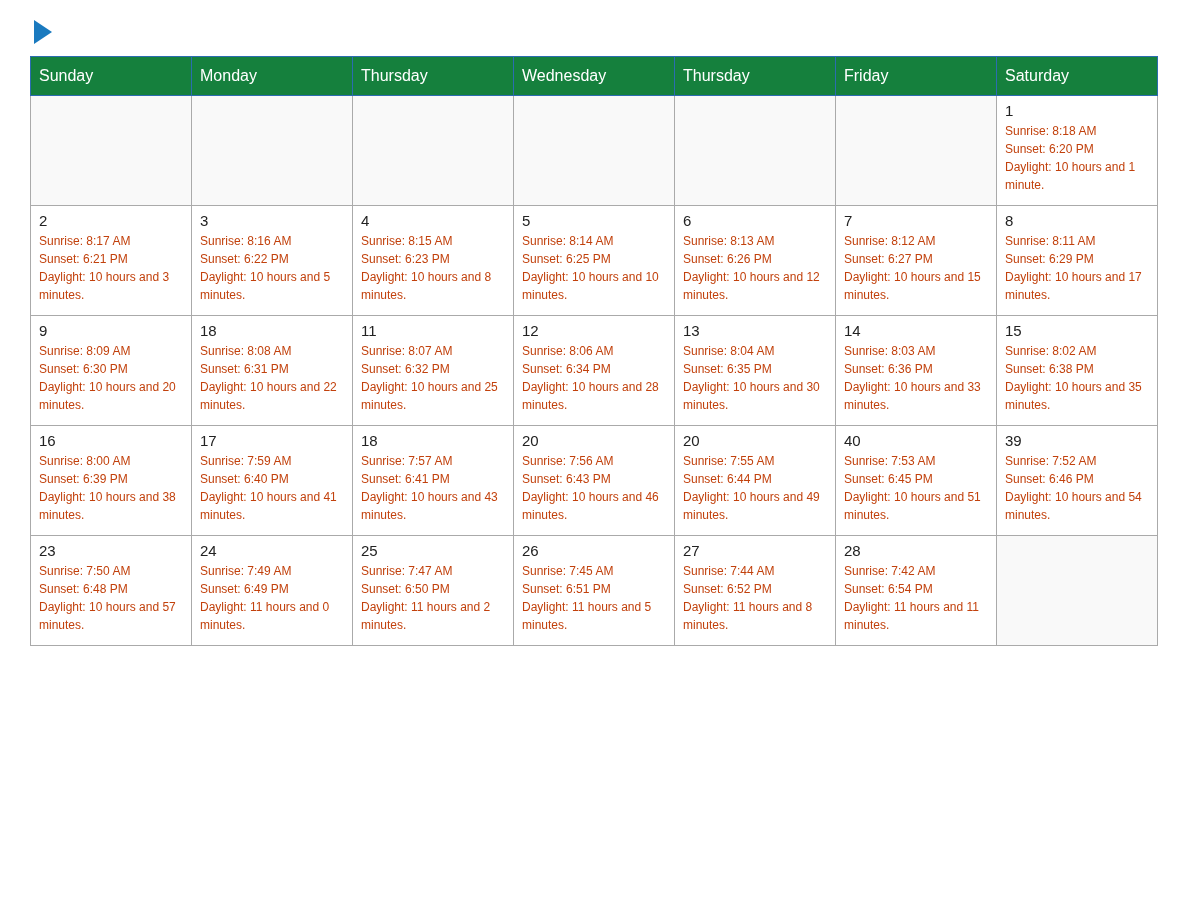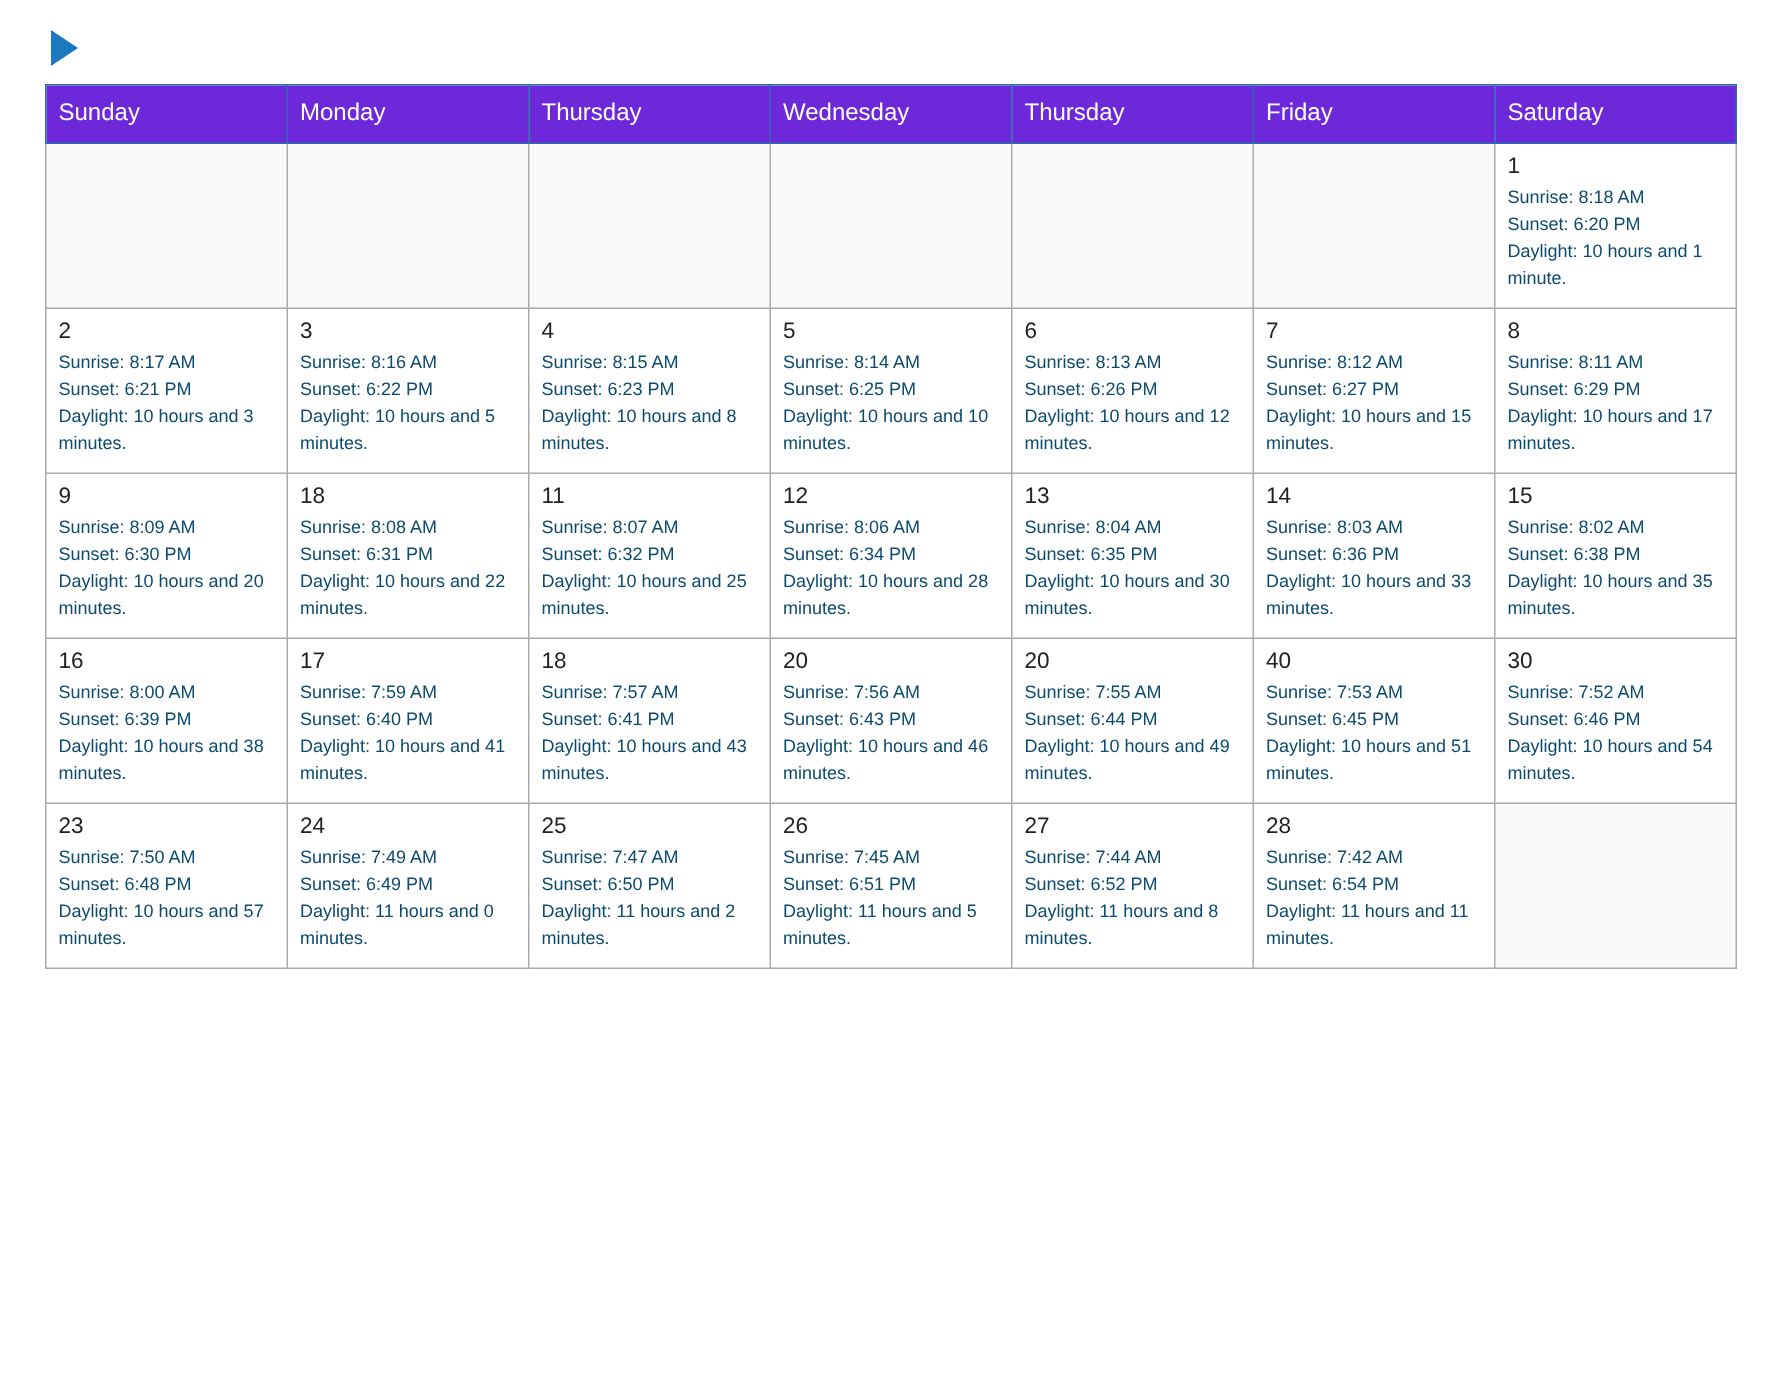--- a/index.html
+++ b/index.html
@@ -41,21 +41,21 @@
       font-size: 22px;
       color: #444;
       margin-top: 4px;
     }
     .calendar {
       width: 100%;
       border-collapse: collapse;
       margin-top: 10px;
     }
     .calendar th {
-      background-color: #6d28d9;
+      background-color: #15803d;
       color: #fff;
       font-size: 16px;
       font-weight: normal;
       padding: 10px 8px;
       text-align: left;
       border: 1px solid #2b6cb0;
     }
     .calendar td {
       vertical-align: top;
       border: 1px solid #aaa;
@@ -67,21 +67,21 @@
     }
     .day-number {
       font-size: 15px;
       font-weight: normal;
       display: block;
       margin-bottom: 3px;
     }
     .day-info {
       font-size: 12px;
       line-height: 1.5;
-      color: #0c4a6e;
+      color: #c2410c;
     }
     .empty-cell {
       background: #f9f9f9;
     }
     .week-row td {
       height: 110px;
     }
     .logo-wrapper {
       display: flex;
       flex-direction: column;
@@ -223,21 +223,21 @@
         </td>
         <td>
           <span class="day-number">20</span>
           <div class="day-info">Sunrise: 7:55 AM<br>Sunset: 6:44 PM<br>Daylight: 10 hours and 49 minutes.</div>
         </td>
         <td>
           <span class="day-number">40</span>
           <div class="day-info">Sunrise: 7:53 AM<br>Sunset: 6:45 PM<br>Daylight: 10 hours and 51 minutes.</div>
         </td>
         <td>
-          <span class="day-number">30</span>
+          <span class="day-number">39</span>
           <div class="day-info">Sunrise: 7:52 AM<br>Sunset: 6:46 PM<br>Daylight: 10 hours and 54 minutes.</div>
         </td>
       </tr>
       <tr class="week-row">
         <td>
           <span class="day-number">23</span>
           <div class="day-info">Sunrise: 7:50 AM<br>Sunset: 6:48 PM<br>Daylight: 10 hours and 57 minutes.</div>
         </td>
         <td>
           <span class="day-number">24</span>

